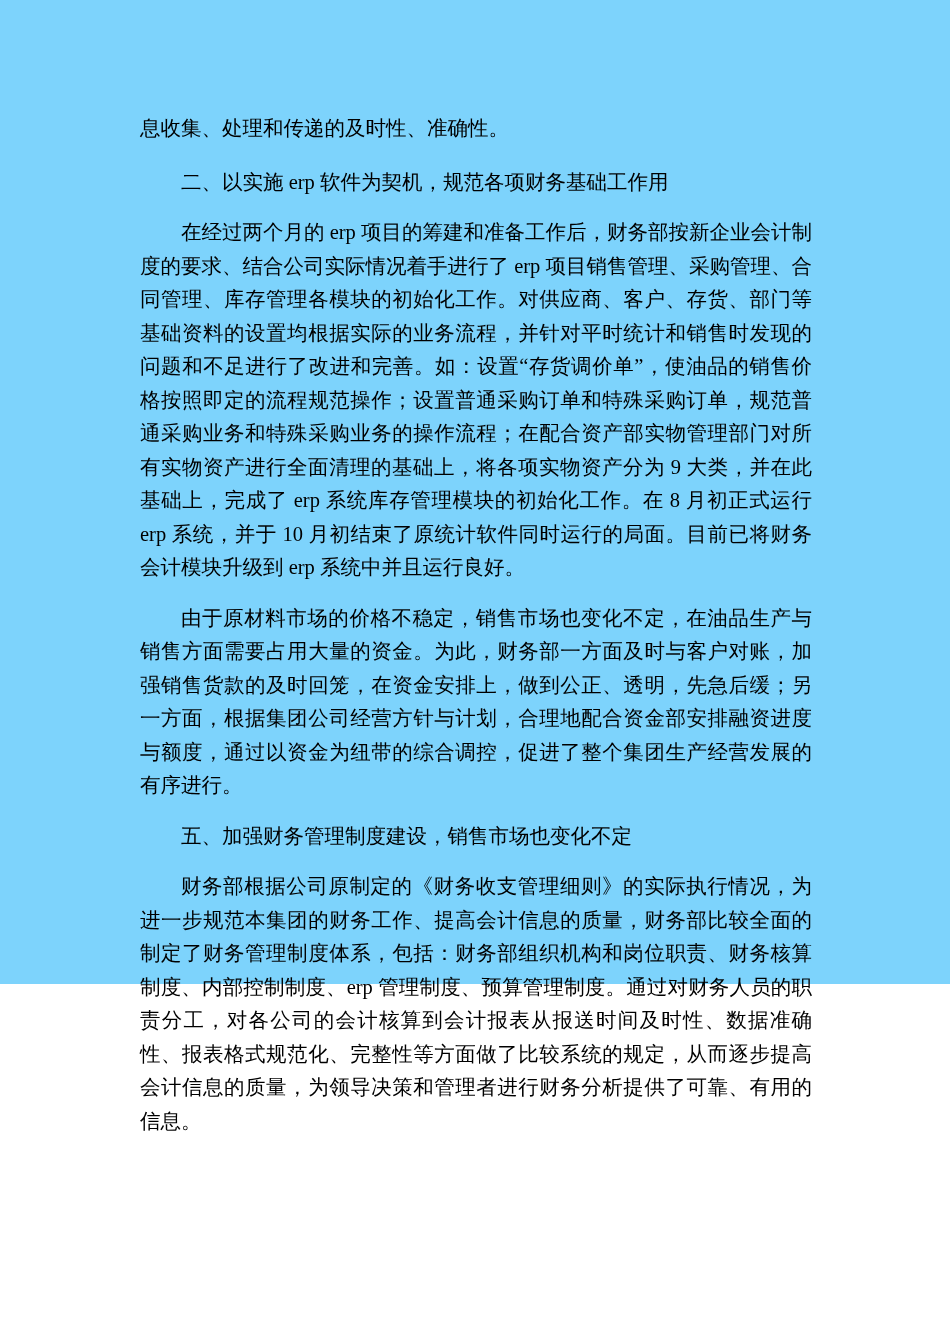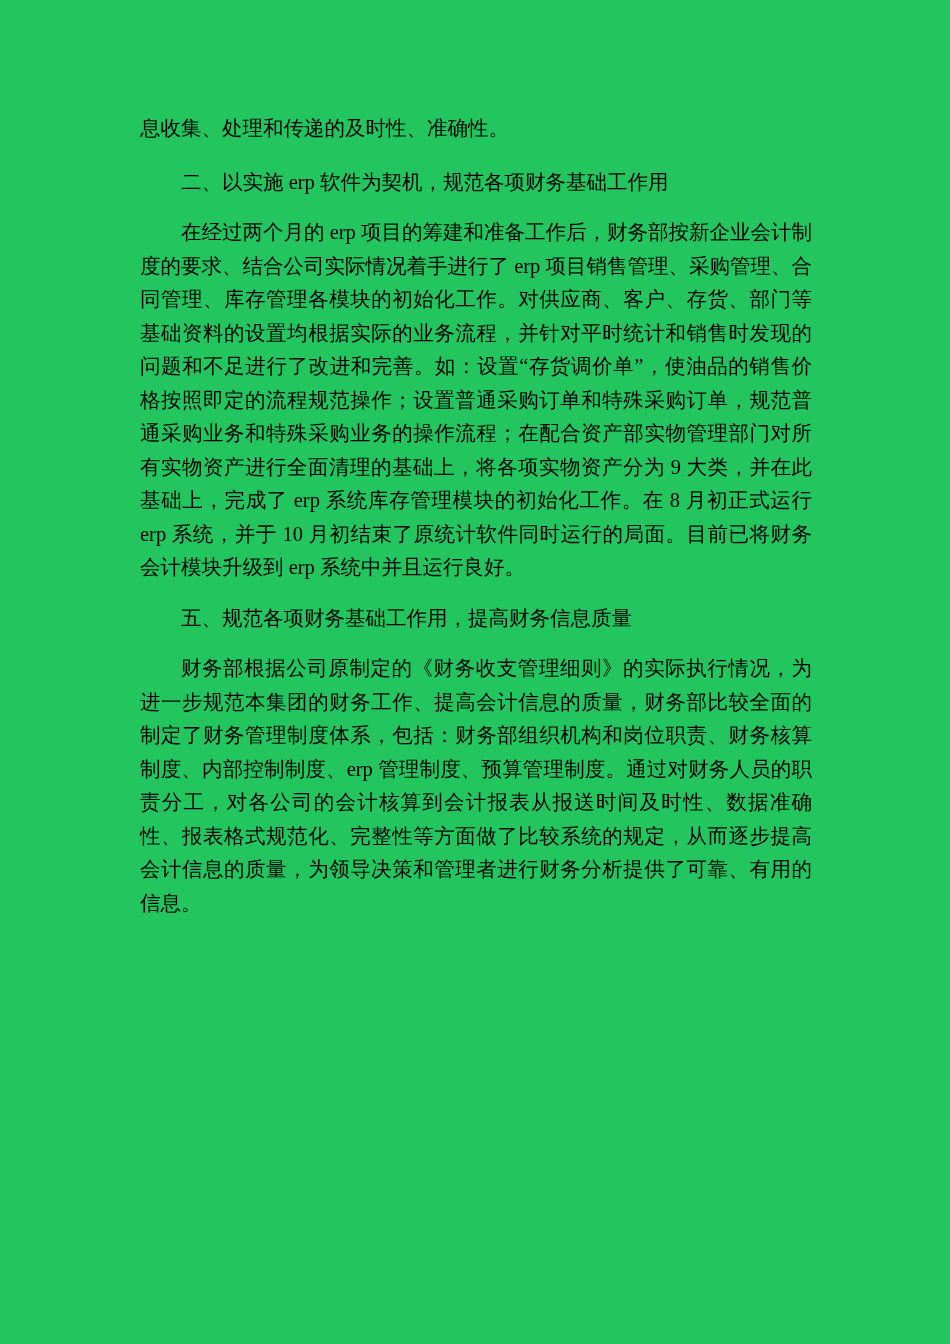--- a/index.html
+++ b/index.html
@@ -12,24 +12,24 @@
     height: 1344px;
     font-family: "Liberation Serif", "DejaVu Serif", serif;
     color: #000000;
     position: relative;
   }
   .page {
     position: absolute;
     left: 0;
     top: 0;
     width: 950px;
-    height: 1344px;
+    height: 984px;
     box-sizing: border-box;
     padding: 112px 122px 60px 140px;
-    background: #22c55e;
+    background: #7dd3fc;
   }
   .doc-body {
     font-size: 20.5px;
     line-height: 33.5px;
     text-align: justify;
     text-justify: inter-ideograph;
   }
   .para {
     margin: 0 16px 17px 0;
     text-indent: 0;
@@ -53,19 +53,20 @@
 
     <p class="para first-line">息收集、处理和传递的及时性、准确性。</p>
 
     <p class="para heading">二、以实施 erp 软件为契机，规范各项财务基础工作用</p>
 
     <p class="para indent">在经过两个月的 erp 项目的筹建和准备工作后，财务部按新企业会计制度的要求、结合公司实际情况着手进行了 erp 项目销售管理、采购管理、合同管理、库存管理各模块的初始化工作。对供应商、客户、存货、部门等基础资料的设置均根据实际的业务流程，并针对平时统计和销售时发现的问题和不足进行了改进和完善。如：设置“存货调价单”，使油品的销售价格按照即定的流程规范操作；设置普通采购订单和特殊采购订单，规范普通采购业务和特殊采购业务的操作流程；在配合资产部实物管理部门对所有实物资产进行全面清理的基础上，将各项实物资产分为 9 大类，并在此基础上，完成了 erp 系统库存管理模块的初始化工作。在 8 月初正式运行 erp 系统，并于 10 月初结束了原统计软件同时运行的局面。目前已将财务会计模块升级到 erp 系统中并且运行良好。</p>
 
 
 
 
+    <p class="para indent">由于原材料市场的价格不稳定，销售市场也变化不定，在油品生产与销售方面需要占用大量的资金。为此，财务部一方面及时与客户对账，加强销售货款的及时回笼，在资金安排上，做到公正、透明，先急后缓；另一方面，根据集团公司经营方针与计划，合理地配合资金部安排融资进度与额度，通过以资金为纽带的综合调控，促进了整个集团生产经营发展的有序进行。</p>
 
-    <p class="para heading">五、规范各项财务基础工作用，提高财务信息质量</p>
+    <p class="para heading">五、加强财务管理制度建设，销售市场也变化不定</p>
 
     <p class="para indent">财务部根据公司原制定的《财务收支管理细则》的实际执行情况，为进一步规范本集团的财务工作、提高会计信息的质量，财务部比较全面的制定了财务管理制度体系，包括：财务部组织机构和岗位职责、财务核算制度、内部控制制度、erp 管理制度、预算管理制度。通过对财务人员的职责分工，对各公司的会计核算到会计报表从报送时间及时性、数据准确性、报表格式规范化、完整性等方面做了比较系统的规定，从而逐步提高会计信息的质量，为领导决策和管理者进行财务分析提供了可靠、有用的信息。</p>
 
   </div>
 </div>
 
 </body></html>

